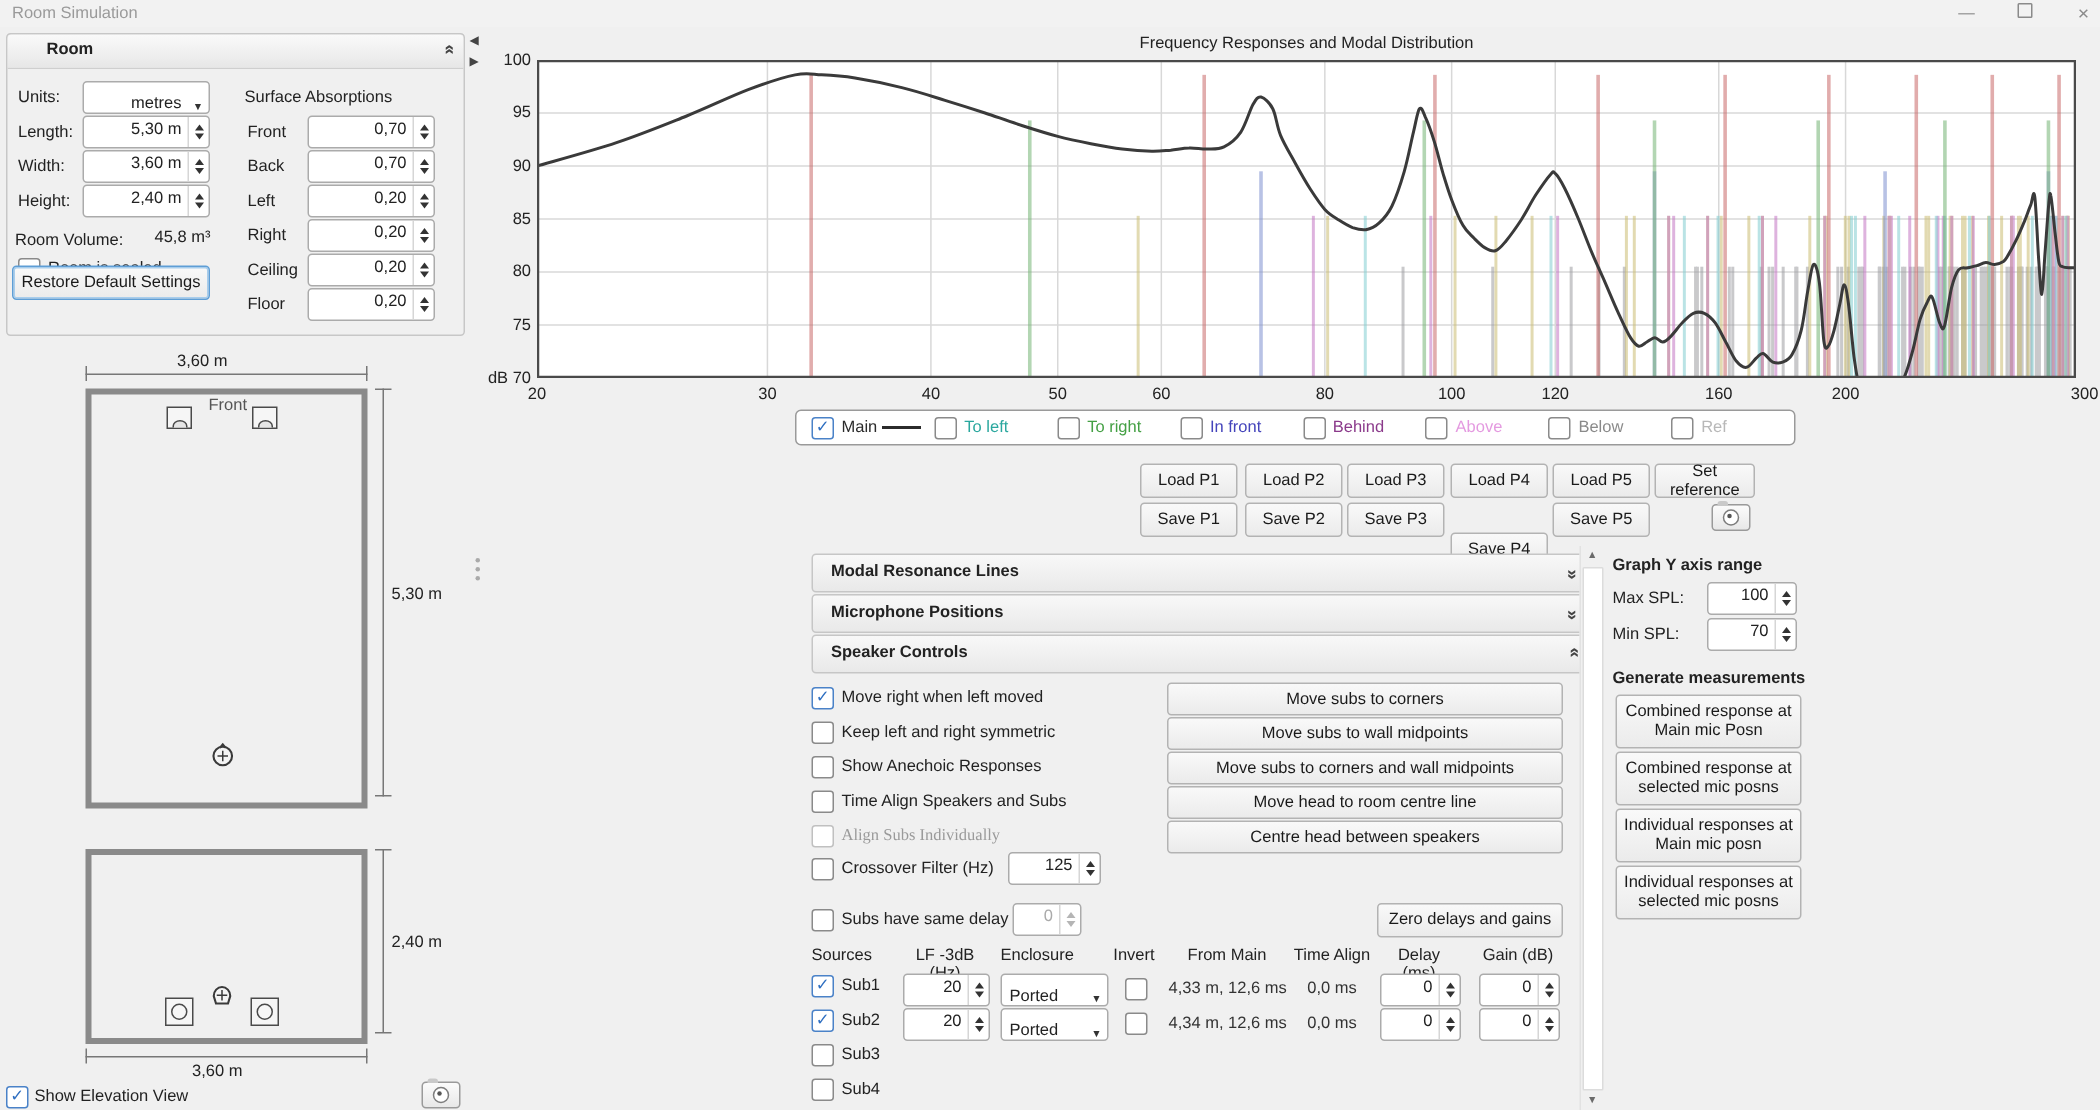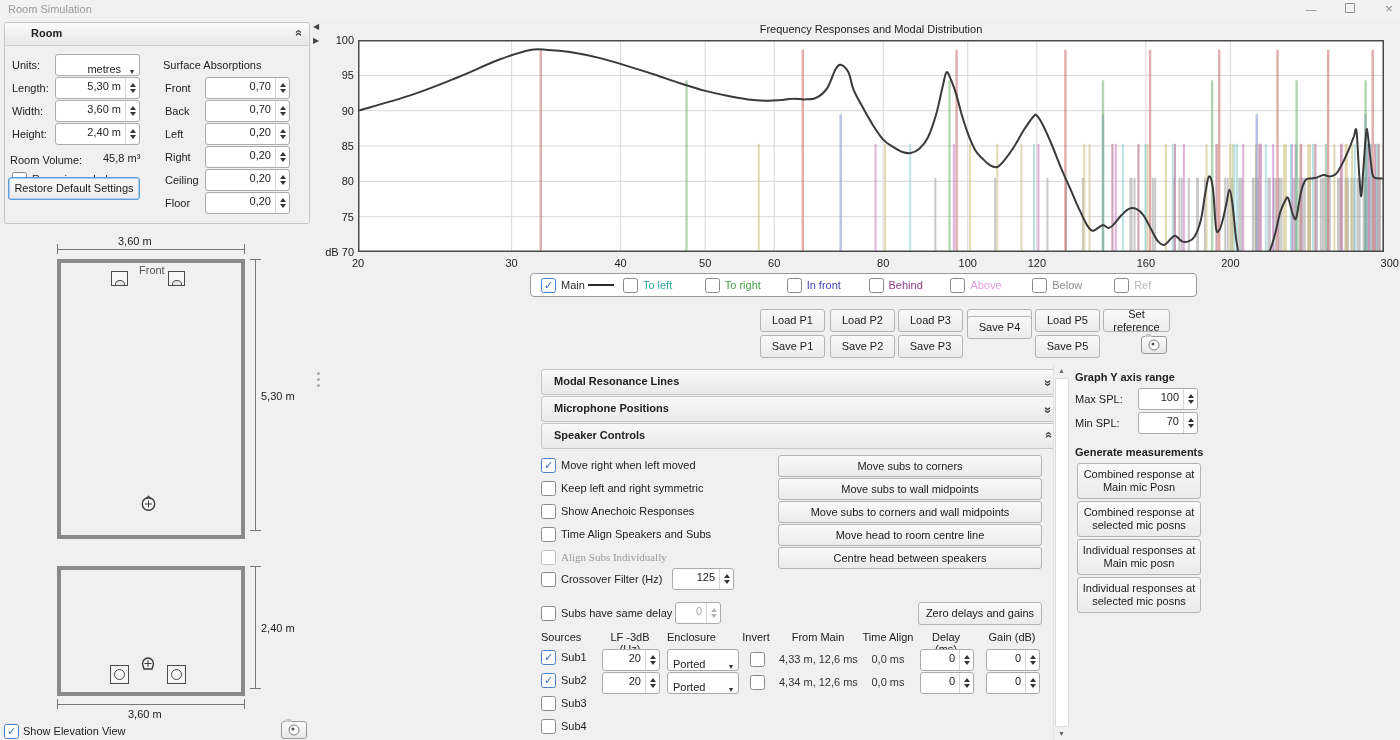--- a/index.html
+++ b/index.html
@@ -517,21 +517,21 @@
 
 <div id="preset-buttons">
       <div class="btn" style="left: 760px; top: 309px; width: 63px; height: 21px;">Load P1</div>
       <div class="btn" style="left: 830px; top: 309px; width: 63px; height: 21px;">Load P2</div>
       <div class="btn" style="left: 898px; top: 309px; width: 63px; height: 21px;">Load P3</div>
       <div class="btn" style="left: 967px; top: 309px; width: 63px; height: 21px;">Load P4</div>
       <div class="btn" style="left: 1035px; top: 309px; width: 63px; height: 21px;">Load P5</div>
       <div class="btn" style="left: 760px; top: 335px; width: 63px; height: 21px;">Save P1</div>
       <div class="btn" style="left: 830px; top: 335px; width: 63px; height: 21px;">Save P2</div>
       <div class="btn" style="left: 898px; top: 335px; width: 63px; height: 21px;">Save P3</div>
-      <div class="btn" style="left: 967px; top: 316px; width: 63px; height: 21px;">Save P4</div>
+      <div class="btn" style="left: 967px; top: 355px; width: 63px; height: 21px;">Save P4</div>
       <div class="btn" style="left: 1035px; top: 335px; width: 63px; height: 21px;">Save P5</div>
     </div>
 <div class="btn" style="left:1103px;top:309px;width:65px;height:21px;">Set reference</div>
 <div class="camera" style="left:1141px;top:336px;">
       <div class="bump"></div>
       <div class="lens">
         <i></i>
       </div>
     </div>
 

